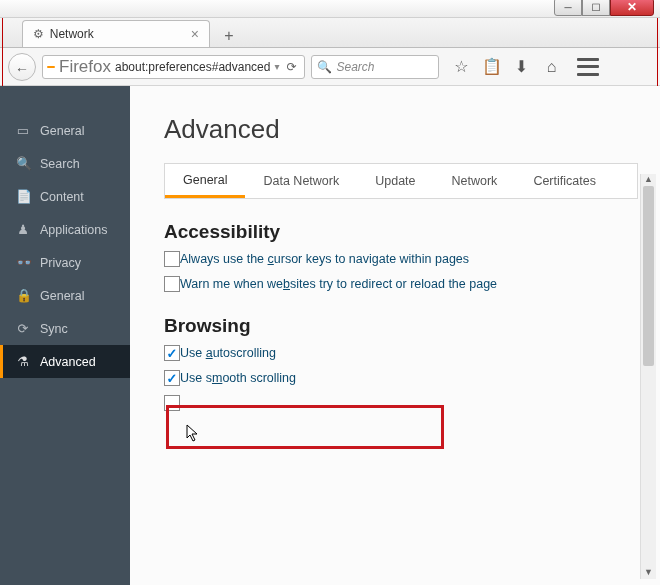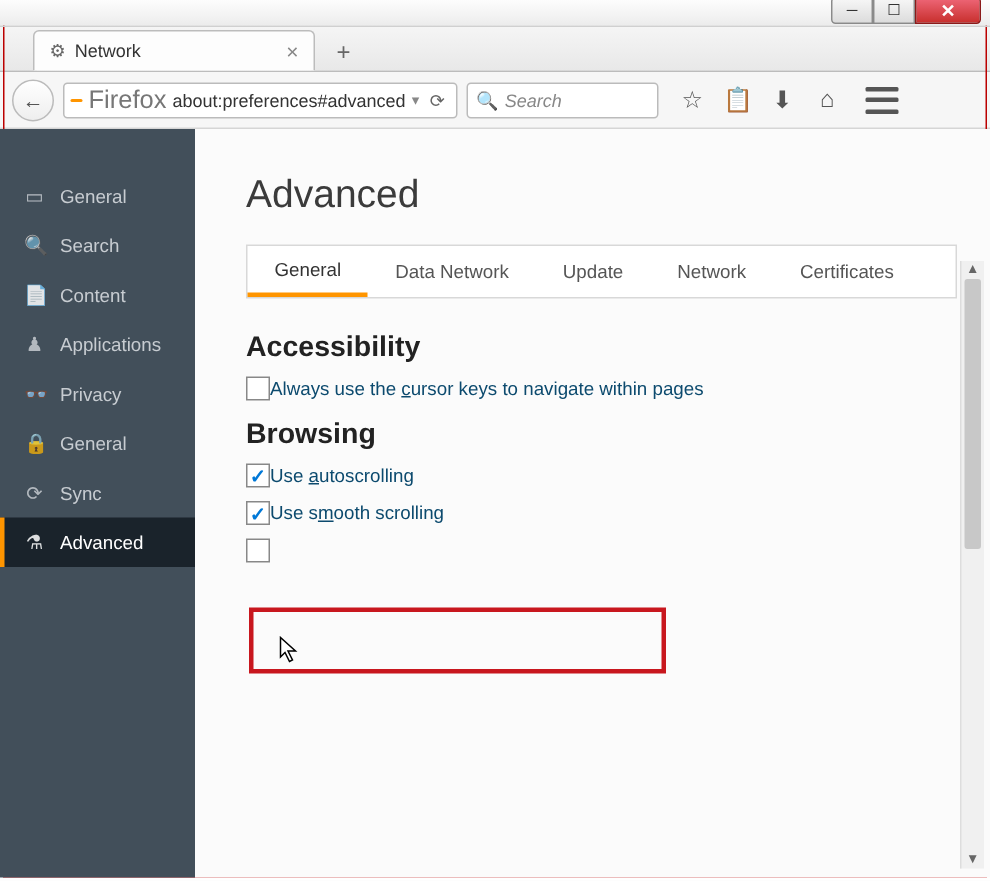--- a/index.html
+++ b/index.html
@@ -160,23 +160,27 @@
       <div class="subtab">Network</div>
       <div class="subtab">Certificates</div>
     </div>
 
     <div class="section-head">Accessibility</div>
     <div id="acc-opts">
         <div class="chk-row">
           <span class="chk"></span>
           <span>Always use the <u class="hotkey">c</u>ursor keys to navigate within pages</span>
         </div>
-      </div>
-
-    <div class="section-head" style="margin-top:12px">Browsing</div>
+        <div class="chk-row">
+          <span class="chk"></span>
+          <span>Warn me when we<u class="hotkey">b</u>sites try to redirect or reload the page</span>
+        </div>
+      </div>
+
+    <div class="section-head" style="margin-top:23px">Browsing</div>
     <div id="brw-opts">
         <div class="chk-row">
           <span class="chk checked"></span>
           <span>Use <u class="hotkey">a</u>utoscrolling</span>
         </div>
         <div class="chk-row">
           <span class="chk checked"></span>
           <span>Use s<u class="hotkey">m</u>ooth scrolling</span>
         </div>
         <div class="chk-row">

